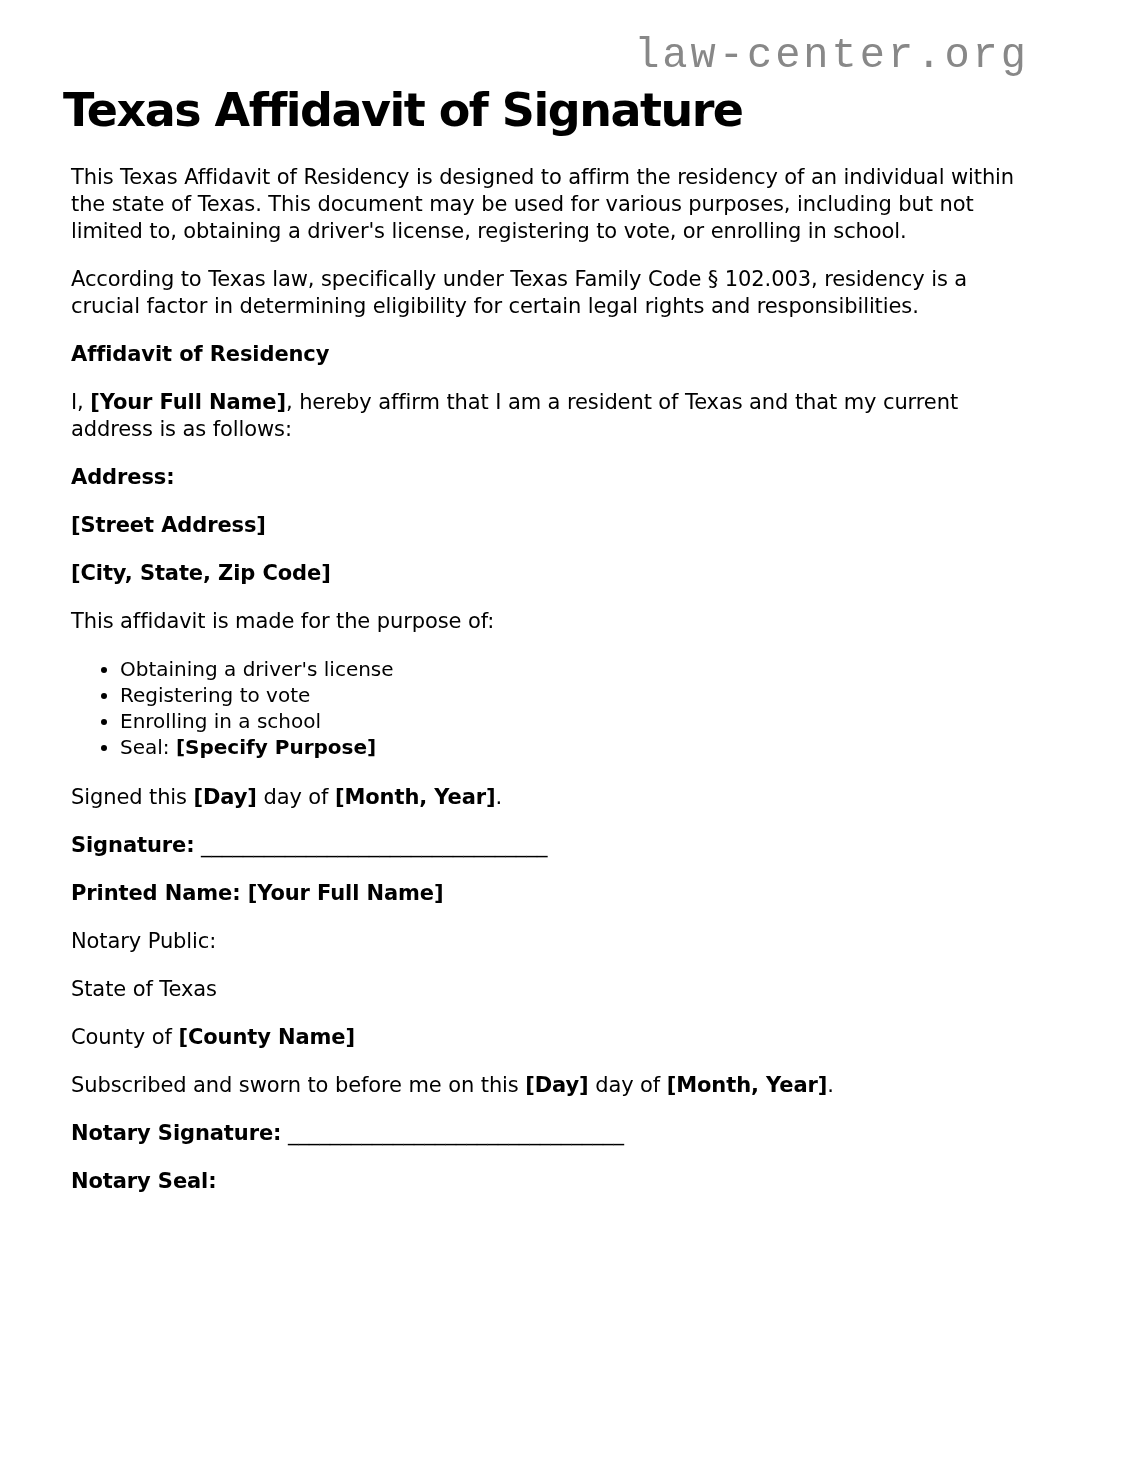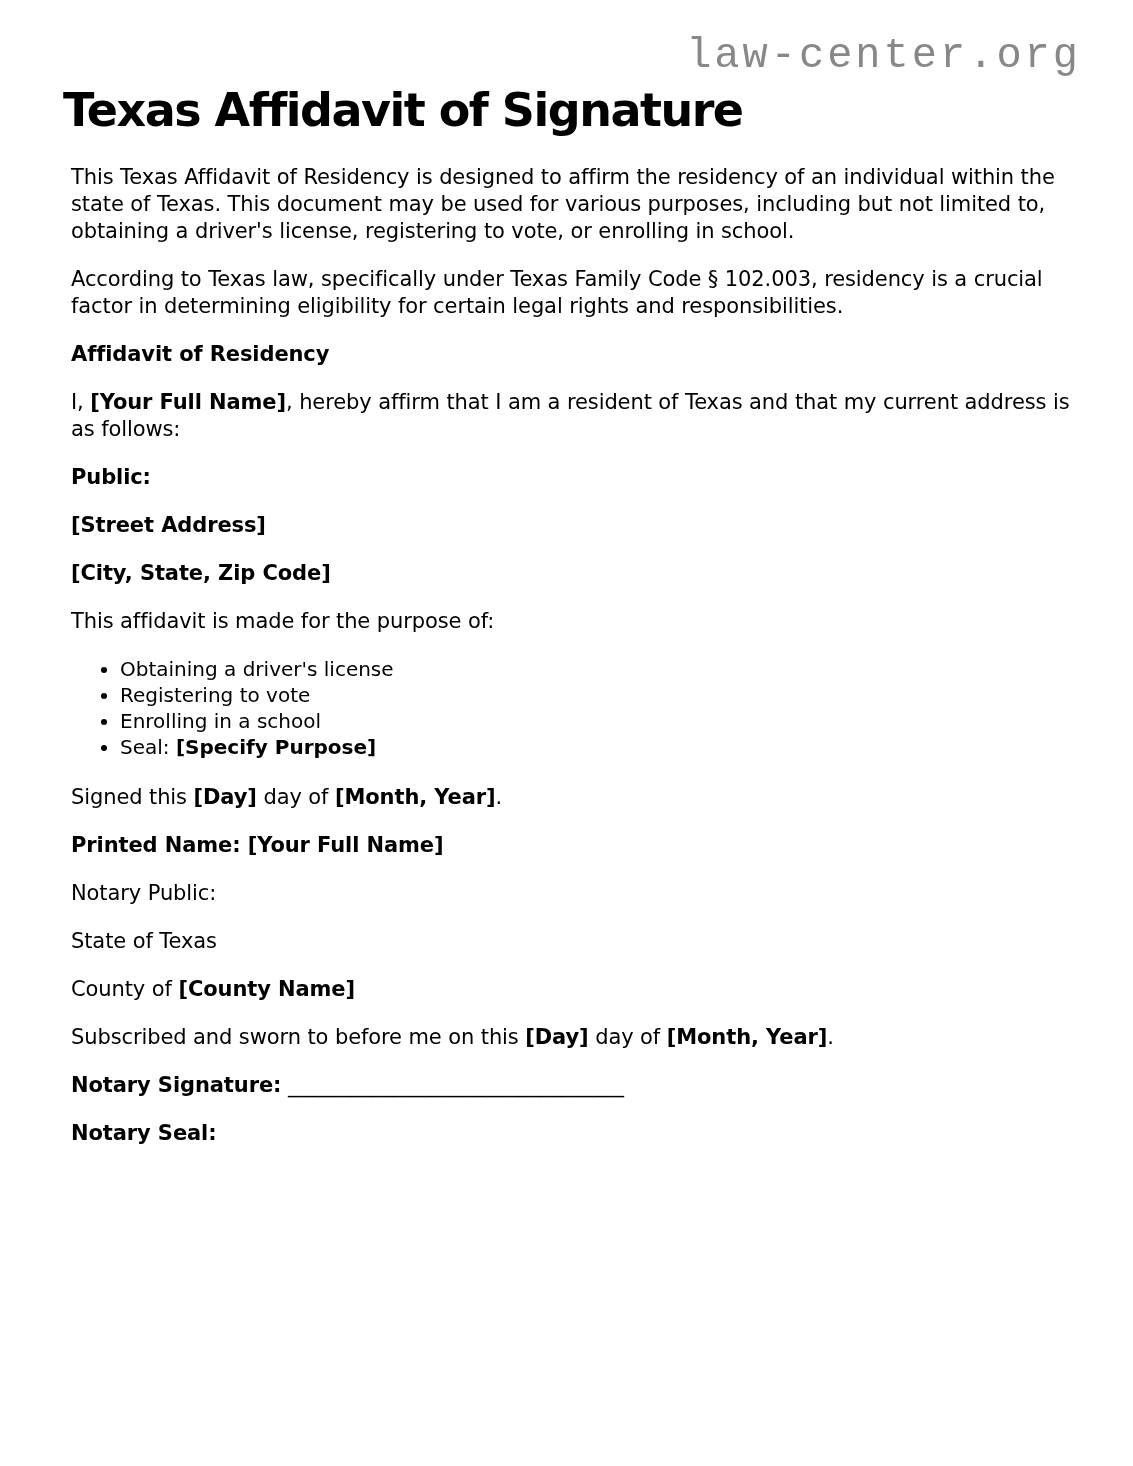--- a/index.html
+++ b/index.html
@@ -8,21 +8,21 @@
     background: #ffffff;
   }
   .page {
     position: relative;
     width: 1133px;
     min-height: 1466px;
     box-sizing: border-box;
     margin: 0 auto;
     background: #ffffff;
     color: #000000;
-    padding: 28px 52px 40px 63px;
+    padding: 28px 104px 40px 63px;
     font-family: "DejaVu Sans", "Liberation Sans", sans-serif;
   }
   .brand {
     text-align: right;
     font-family: "Liberation Mono", "DejaVu Sans Mono", monospace;
     font-size: 42px;
     letter-spacing: 3px;
     line-height: 1.05;
     color: #888888;
     margin: 6px 0 0 0;
@@ -72,38 +72,39 @@
   <h1 class="doc-title">Texas Affidavit of Signature</h1>
 
   <p>This Texas Affidavit of Residency is designed to affirm the residency of an individual within the state of Texas. This document may be used for various purposes, including but not limited to, obtaining a driver's license, registering to vote, or enrolling in school.</p>
 
   <p>According to Texas law, specifically under Texas Family Code § 102.003, residency is a crucial factor in determining eligibility for certain legal rights and responsibilities.</p>
 
   <h2 class="section-heading">Affidavit of Residency</h2>
 
   <p><span>I, </span><strong>[Your Full Name]</strong><span>, hereby affirm that I am a resident of Texas and that my current address is as follows:</span></p>
 
-  <p class="bold">Public:</p>
+  <p class="bold">Address:</p>
 
   <p class="bold">[Street Address]</p>
 
   <p class="bold">[City, State, Zip Code]</p>
 
   <p>This affidavit is made for the purpose of:</p>
 
   <ul class="purpose-list">
     <li>Obtaining a driver's license</li>
     <li>Registering to vote</li>
     <li>Enrolling in a school</li>
     <li><span>Seal: </span><strong>[Specify Purpose]</strong></li>
   </ul>
 
 
   <p><span>Signed this </span><strong>[Day]</strong><span> day of </span><strong>[Month, Year]</strong><span>.</span></p>
 
+  <p><strong>Signature:</strong>&nbsp;<span class="rule">_________________________________</span></p>
 
   <p class="bold">Printed Name: [Your Full Name]</p>
 
   <p>Notary Public:</p>
 
   <p>State of Texas</p>
 
   <p><span>County of </span><strong>[County Name]</strong></p>
 
   <p><span>Subscribed and sworn to before me on this </span><strong>[Day]</strong><span> day of </span><strong>[Month, Year]</strong><span>.</span></p>

